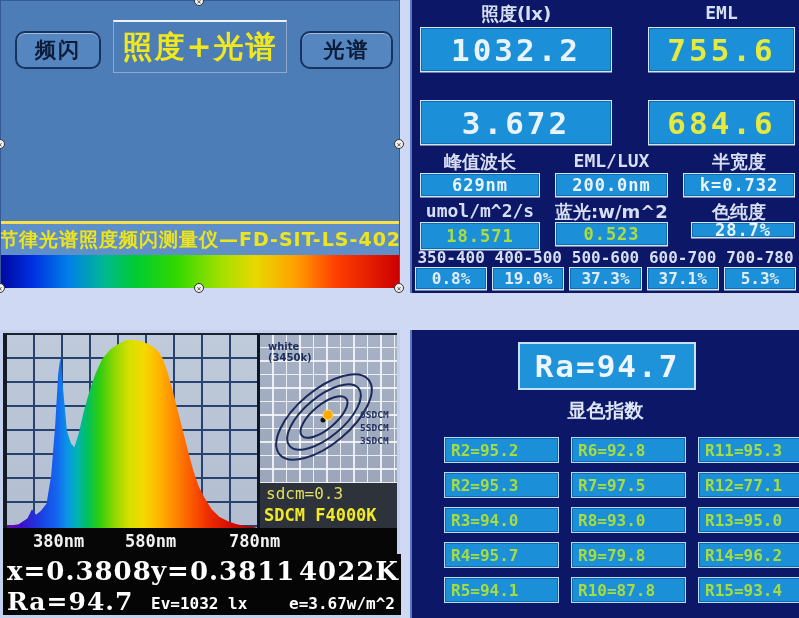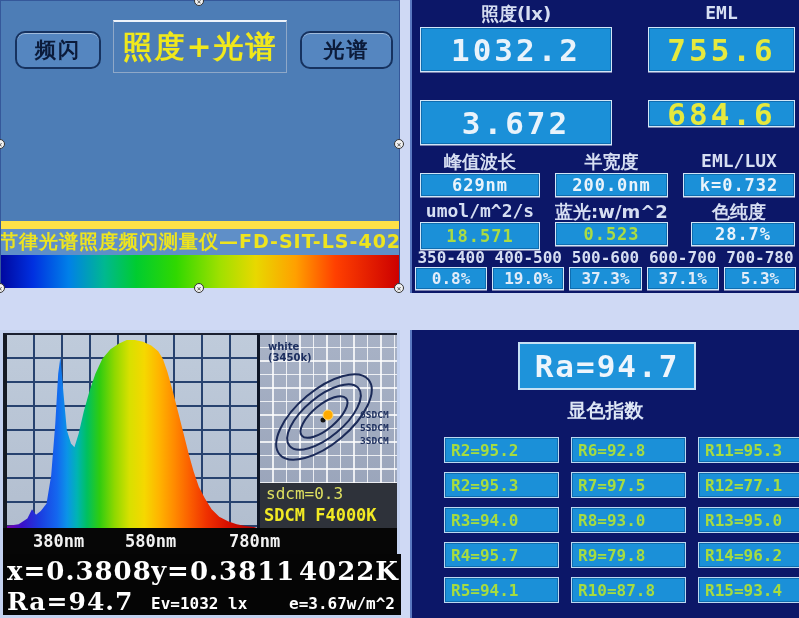--- a/index.html
+++ b/index.html
@@ -22,21 +22,21 @@
     color:#0b1b3a;font-weight:bold;font-size:21px;letter-spacing:2px;
     display:flex;align-items:center;justify-content:center;cursor:pointer;
   }
   .mode-main{
     box-sizing:border-box;border:1px solid #8fa8c8;border-top:2px solid #eef3fb;
     background:#4d7db6;color:#f0e81c;font-weight:bold;font-size:30px;letter-spacing:2px;
     display:flex;align-items:center;justify-content:center;cursor:pointer;
   }
   .mode-footer{
     left:0;top:220px;width:100%;height:34px;box-sizing:border-box;
-    background:#5f8fc8;border-top:8px solid #fde047;
+    background:#5f8fc8;border-top:3px solid #fde047;
     color:#eee41e;font-weight:bold;font-size:19px;letter-spacing:1px;
     display:flex;align-items:center;justify-content:center;text-align:center;
   }
   .rainbow{
     left:0;top:254px;width:100%;height:33px;
     background:linear-gradient(90deg,#0008a0 0%,#0030e0 8%,#0080e8 17%,#00b890 26%,
       #00cc30 34%,#30d800 44%,#a0e000 55%,#e8d800 64%,#ffa000 74%,#ff4000 84%,#cc0000 100%);
   }
   .handle{
     width:10px;height:10px;border-radius:50%;background:#f2f2f2;border:1.5px solid #333;
@@ -147,42 +147,42 @@
   <div class="abs grid2" style="top:2px;">
     <div class="lbl nowrap">照度(lx)</div>
     <div class="lbl lbl-mono nowrap">EML</div>
   </div>
   <div class="abs grid2" style="top:27px;">
     <div class="vbox v-big c-white" style="height:45px;">1032.2</div>
     <div class="vbox v-big c-yellow" style="height:45px;">755.6</div>
   </div>
   <div class="abs grid2" style="top:100px;">
     <div class="vbox v-big c-white" style="height:45px;">3.672</div>
-    <div class="vbox v-big c-yellow" style="height:27px;">684.6</div>
+    <div class="vbox v-big c-yellow" style="height:45px;">684.6</div>
   </div>
 
   <div class="abs grid3" style="top:150px;">
     <div class="lbl nowrap">峰值波长</div>
+    <div class="lbl lbl-mono nowrap">EML/LUX</div>
     <div class="lbl nowrap">半宽度</div>
-    <div class="lbl lbl-mono nowrap">EML/LUX</div>
   </div>
   <div class="abs grid3" style="top:173px;">
     <div class="vbox v-sm c-white" style="height:24px;">629nm</div>
     <div class="vbox v-sm c-white" style="height:24px;">200.0nm</div>
     <div class="vbox v-sm c-white" style="height:24px;">k=0.732</div>
   </div>
   <div class="abs grid3" style="top:200px;">
     <div class="lbl lbl-mono nowrap">umol/m^2/s</div>
     <div class="lbl nowrap">蓝光:w/m^2</div>
     <div class="lbl nowrap">色纯度</div>
   </div>
   <div class="abs grid3" style="top:222px;">
     <div class="vbox v-sm c-green" style="height:28px;">18.571</div>
     <div class="vbox v-sm c-green" style="height:24px;">0.523</div>
-    <div class="vbox v-sm c-white" style="height:24px;margin-left:8px;">28.7%</div>
+    <div class="vbox v-sm c-white" style="height:16px;margin-left:8px;">28.7%</div>
   </div>
 
   <div class="abs grid5" style="top:248px;">
     <div class="lbl lbl-mono band-lbl nowrap">350-400</div>
     <div class="lbl lbl-mono band-lbl nowrap">400-500</div>
     <div class="lbl lbl-mono band-lbl nowrap">500-600</div>
     <div class="lbl lbl-mono band-lbl nowrap">600-700</div>
     <div class="lbl lbl-mono band-lbl nowrap">700-780</div>
   </div>
   <div class="abs grid5" style="top:267px;">

